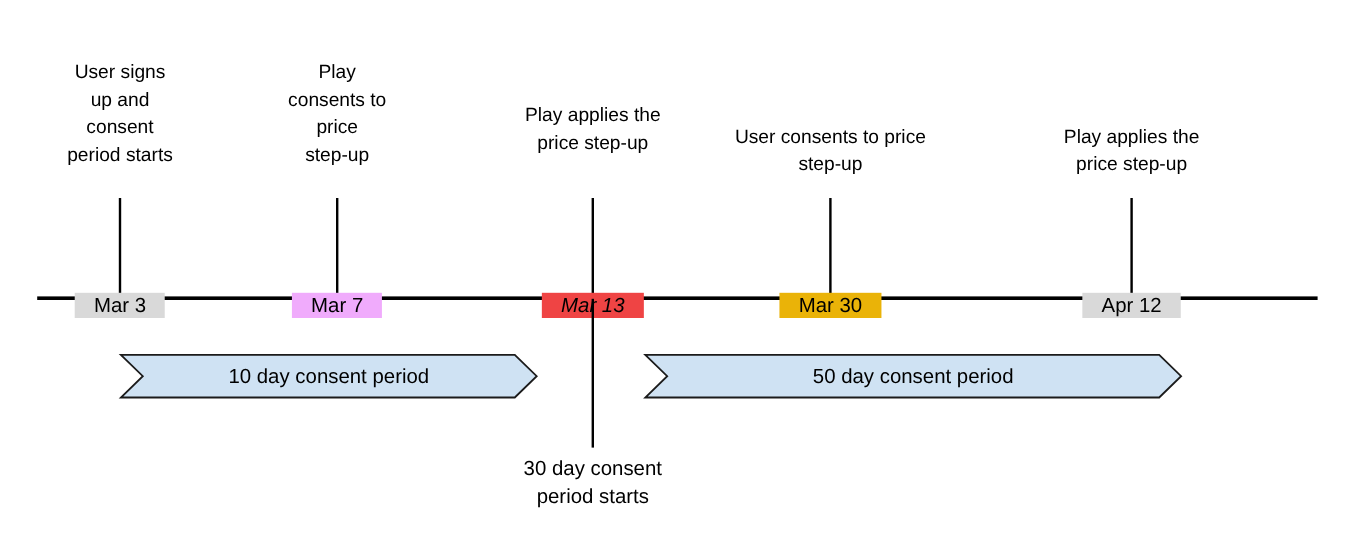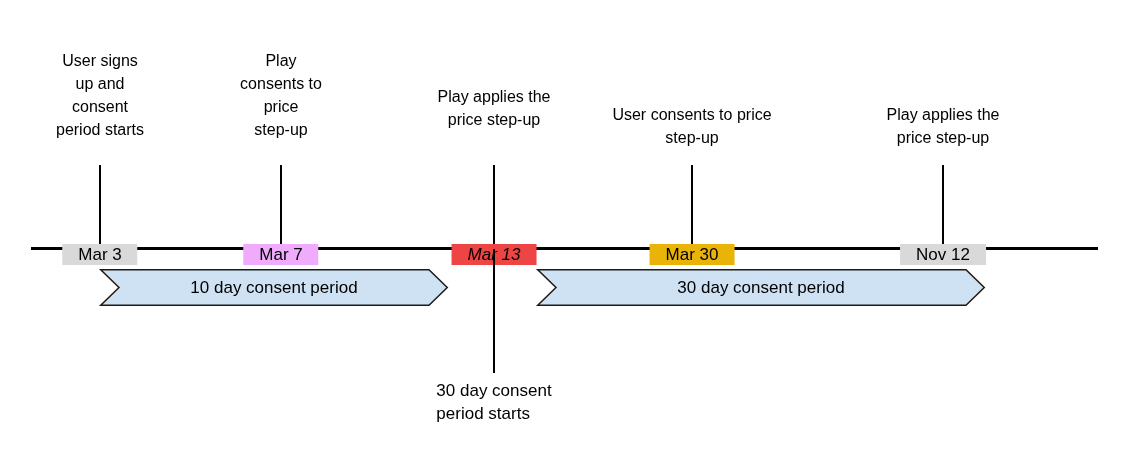--- a/index.html
+++ b/index.html
@@ -41,42 +41,42 @@
     transform:translateX(-50%);
     background:#d9d9d9;
     font-size:17px;
     line-height:21px;
     padding:0 16px;
     white-space:nowrap;
     margin-top:32px;
   }
   .period-arrow {
     position:absolute;
-    top:269px;
+    top:295px;
     height:37px;
   }
   .period-arrow svg { position:absolute; left:0; top:0; overflow:visible; }
   .arrow-label {
     position:absolute;
     inset:0;
     display:flex;
     align-items:center;
     justify-content:center;
     font-size:17px;
   }
   .annotation-line {
     position:absolute;
     width:2px;
     background:#000000;
     transform:translateX(-1px);
   }
   .annotation-text {
     position:absolute;
     transform:translateX(-50%);
-    text-align:left;
+    text-align:center;
     white-space:pre;
     font-size:17px;
     line-height:23px;
   }
 </style>
 </head>
 <body>
 
 <div class="canvas" style="background: rgb(255, 255, 255);">
 
@@ -111,34 +111,34 @@
     <div class="event-label">User consents to price
 step-up</div>
     <div class="tick" style="background: rgb(0, 0, 0);"></div>
     <div class="date-chip" style="background: #eab308;">Mar 30</div>
   </div>
 
   <div class="milestone m4" style="left: 943px;">
     <div class="event-label">Play applies the
 price step-up</div>
     <div class="tick" style="background: rgb(0, 0, 0);"></div>
-    <div class="date-chip" style="background: rgb(217, 217, 217);">Nov 12</div>
+    <div class="date-chip" style="background: rgb(217, 217, 217);">Apr 12</div>
   </div>
 
   <div class="period-arrow" style="left: 100px; width: 348px;">
     <svg width="348" height="37">
         <polygon points="0.75,0.75 329,0.75 347.25,18.5 329,36.25 0.75,36.25 19,18.5" fill="#cfe2f3" stroke="#1b1b1b" stroke-width="1.5"></polygon>
       </svg>
     <div class="arrow-label">10 day consent period</div>
   </div>
 
   <div class="period-arrow" style="left: 537px; width: 448px;">
     <svg width="448" height="37">
         <polygon points="0.75,0.75 429,0.75 447.25,18.5 429,36.25 0.75,36.25 19,18.5" fill="#cfe2f3" stroke="#1b1b1b" stroke-width="1.5"></polygon>
       </svg>
-    <div class="arrow-label">30 day consent period</div>
+    <div class="arrow-label">50 day consent period</div>
   </div>
 
   <div class="annotation-line" id="annotation-line" style="left: 494px; top: 249px; height: 124px;"></div>
   <div class="annotation-text" id="annotation-text" style="left: 494px; top: 379px;">30 day consent
 period starts</div>
 
 </div>
 
 </body></html>

